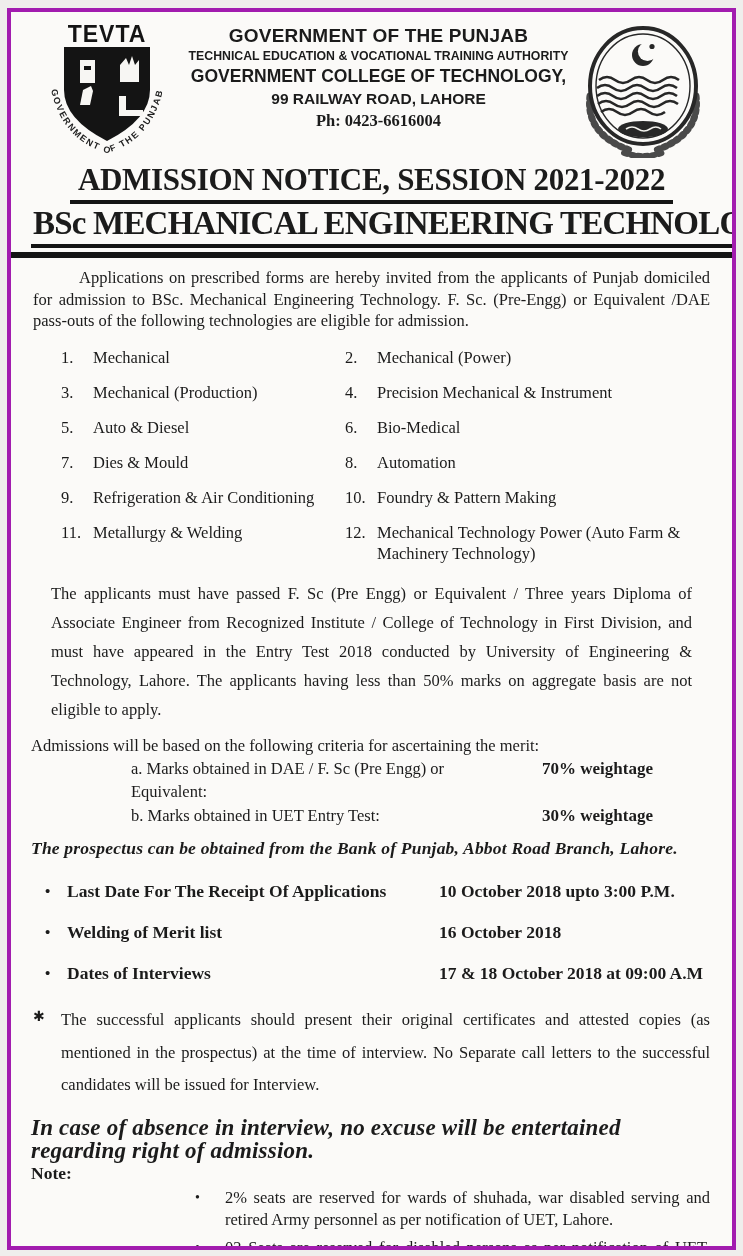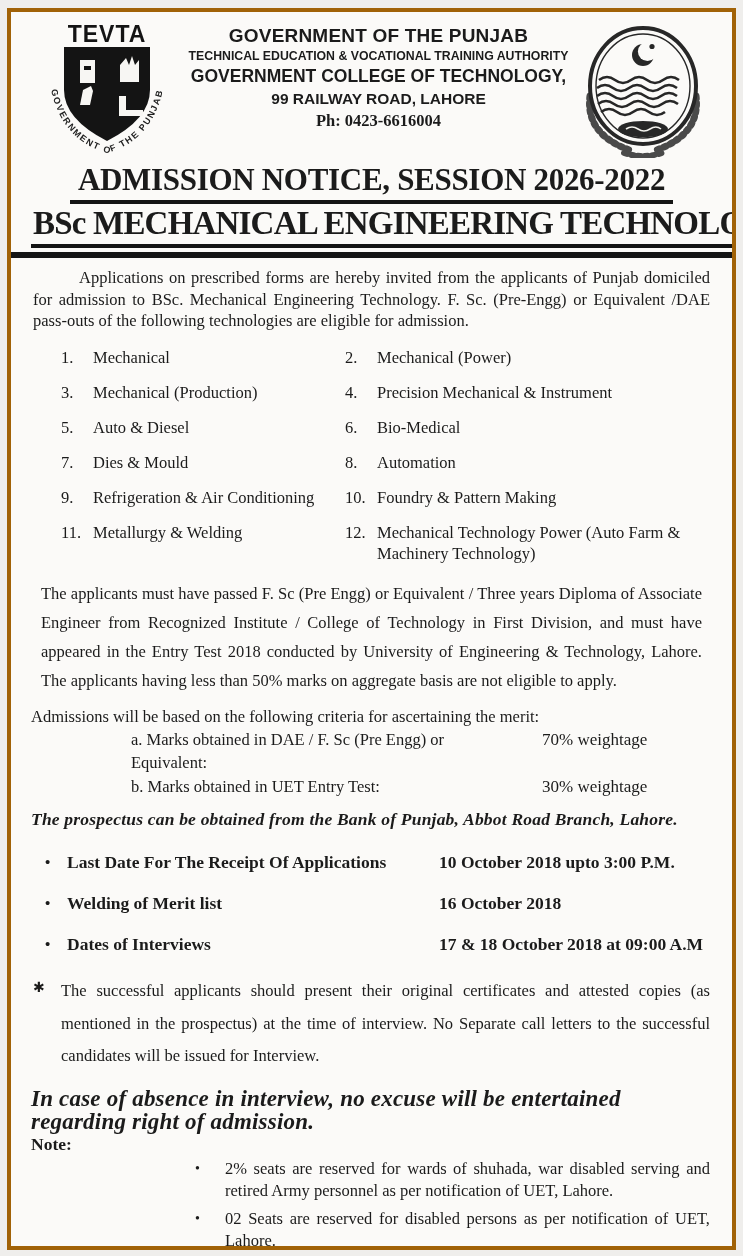--- a/index.html
+++ b/index.html
@@ -5,21 +5,21 @@
   html,body{margin:0;padding:0;}
   body{
     width:743px;height:1256px;position:relative;
     background:#efeeec;
     font-family:"Liberation Serif",serif;
     color:#1b1b1b;
     -webkit-font-smoothing:antialiased;
   }
   .sheet{
     position:absolute;left:7px;top:8px;right:7px;bottom:6px;
-    border:4px solid #a16207;
+    border:4px solid #a21caf;
     background:#fbfaf8;
     padding:0 20px;
     box-sizing:border-box;
     overflow:hidden;
   }
   
   .header{display:flex;margin-top:8px;height:136px;}
   .logo-left{width:152px;flex:none;}
   .header-center{flex:1;text-align:center;padding-top:4px;font-family:"Liberation Sans",sans-serif;font-weight:bold;}
   .hc-l1{font-size:19px;line-height:24px;letter-spacing:.2px;}
@@ -38,25 +38,25 @@
   .heavy-rule{height:6px;background:#141414;margin:4px -20px 0;}
   
   .para1{margin:9px 2px 0;font-size:16.5px;line-height:21.5px;text-align:justify;text-indent:46px;}
   .tech{margin:15px 0 0 30px;}
   .tech-row{display:flex;margin-bottom:14px;}
   .tech-cell{display:flex;font-size:16.5px;line-height:21px;}
   .tech-cell.left{width:284px;flex:none;}
   .tech-cell.right{flex:1;}
   .tech-num{width:32px;flex:none;}
   .tech-label{flex:1;padding-right:4px;}
-  .para2{margin:15px 10px 0;font-size:16.5px;line-height:29px;text-align:justify;}
+  .para2{margin:15px 20px 0;font-size:16.5px;line-height:29px;text-align:justify;}
   .criteria-intro{margin-top:11px;font-size:16.5px;line-height:22px;}
   .criteria-row{display:flex;margin:0 6px 0 100px;font-size:16.5px;line-height:23.5px;}
   .crit-label{flex:1;}
-  .crit-value{width:164px;flex:none;font-weight:normal;font-size:17px;margin-left:43px;}
+  .crit-value{width:164px;flex:none;font-weight:bold;font-size:17px;margin-left:43px;}
   .prospectus{margin-top:9px;font-weight:bold;font-style:italic;font-size:17.5px;line-height:24px;letter-spacing:.2px;}
   
   .schedule{margin:20px 0 0 14px;}
   .sched-row{display:flex;margin-bottom:19px;font-weight:bold;font-size:17.5px;line-height:22px;}
   .sched-bullet{width:22px;flex:none;font-size:15px;}
   .sched-label{width:372px;flex:none;}
   .sched-value{flex:1;}
   
   .star-note{display:flex;margin:20px 2px 0;}
   .star-marker{width:28px;flex:none;font-size:14px;padding-top:4px;}
@@ -120,21 +120,21 @@
           <path d="M24 82 q8 -6 16 0 t16 0 t16 0 t16 0 t16 0"></path>
           <path d="M27 90 q8 -6 16 0 t16 0 t16 0 t16 0"></path>
         </g>
         <ellipse cx="69" cy="107" rx="25" ry="8" fill="#161616"></ellipse>
         <path d="M52 107 q6 -4 12 0 t12 0 t11 0" fill="none" stroke="#f2f1ec" stroke-width="1.6"></path>
       </svg>
     </div>
   </div>
 
   <div class="title-wrap">
-    <div class="title1"><span>ADMISSION NOTICE, SESSION 2026-2022</span></div>
+    <div class="title1"><span>ADMISSION NOTICE, SESSION 2021-2022</span></div>
     <div class="title2"><span>BSc MECHANICAL ENGINEERING TECHNOLOGY</span></div>
   </div>
   <div class="heavy-rule"></div>
 
   <div class="para1">Applications on prescribed forms are hereby invited from the applicants of Punjab domiciled for admission to BSc. Mechanical Engineering Technology. F. Sc. (Pre-Engg) or Equivalent /DAE pass-outs of the following technologies are eligible for admission.</div>
 
   <div class="tech">
     <div class="tech-row">
       <div class="tech-cell left">
           <span class="tech-num">1.</span>

